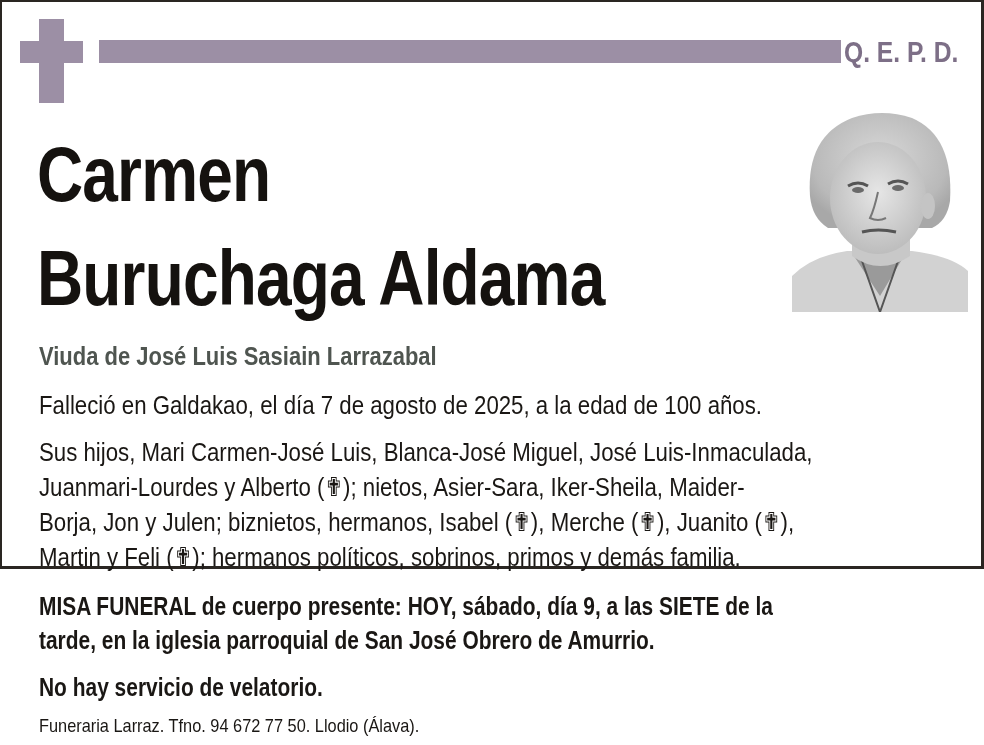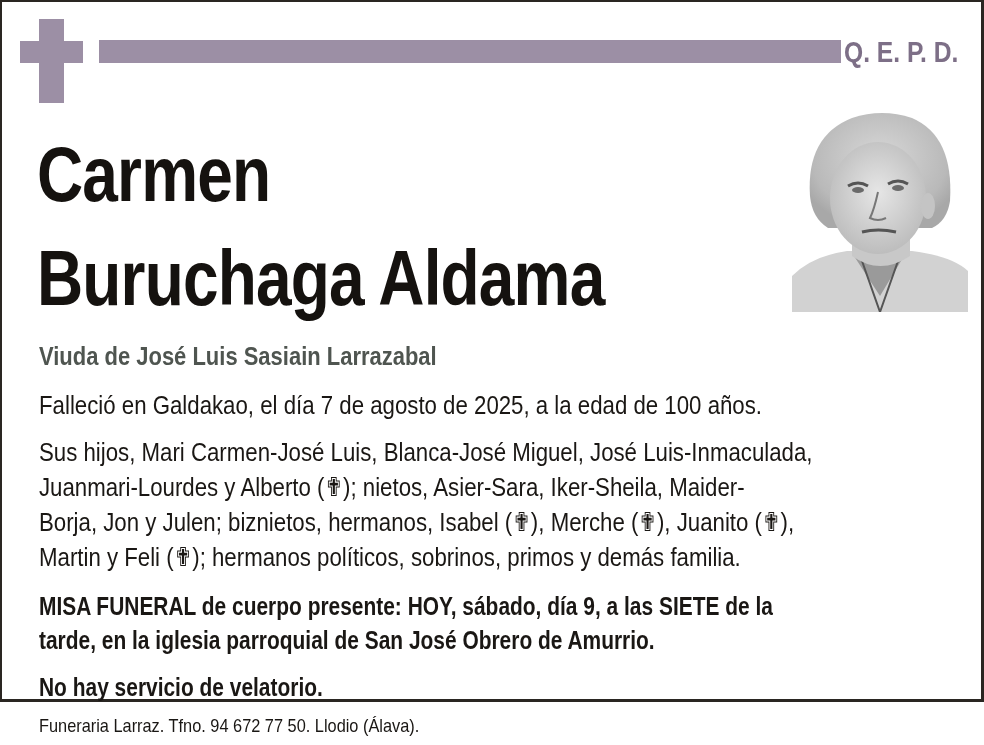--- a/index.html
+++ b/index.html
@@ -1,18 +1,18 @@
 <!DOCTYPE html>
 <html><head>
   <meta charset="utf-8">
   <style>
     html, body { margin: 0; padding: 0; background: #ffffff; }
     body { width: 984px; height: 745px; position: relative; overflow: hidden; }
     .frame {
-      position: absolute; left: 0; top: 0; width: 984px; height: 702px;
+      position: absolute; left: 0; top: 0; width: 984px; height: 569px;
       box-sizing: border-box; border: 2px solid #2a2622; border-right-width: 3px; border-bottom-width: 3px;
       background: #fff;
     }
     .cross-v { position: absolute; left: 37px; top: 17px; width: 25px; height: 84px; background: #9c8fa5; }
     .cross-h { position: absolute; left: 18px; top: 39px; width: 63px; height: 22px; background: #9c8fa5; }
     .bar { position: absolute; left: 97px; top: 38px; width: 742px; height: 23px; background: #9c8fa5; }
     .qepd {
       position: absolute; left: 842px; top: 32px; height: 36px;
       font-family: "Liberation Sans", sans-serif; font-weight: bold; font-size: 30px;
       color: #7d6f87; letter-spacing: 0px; line-height: 36px;

